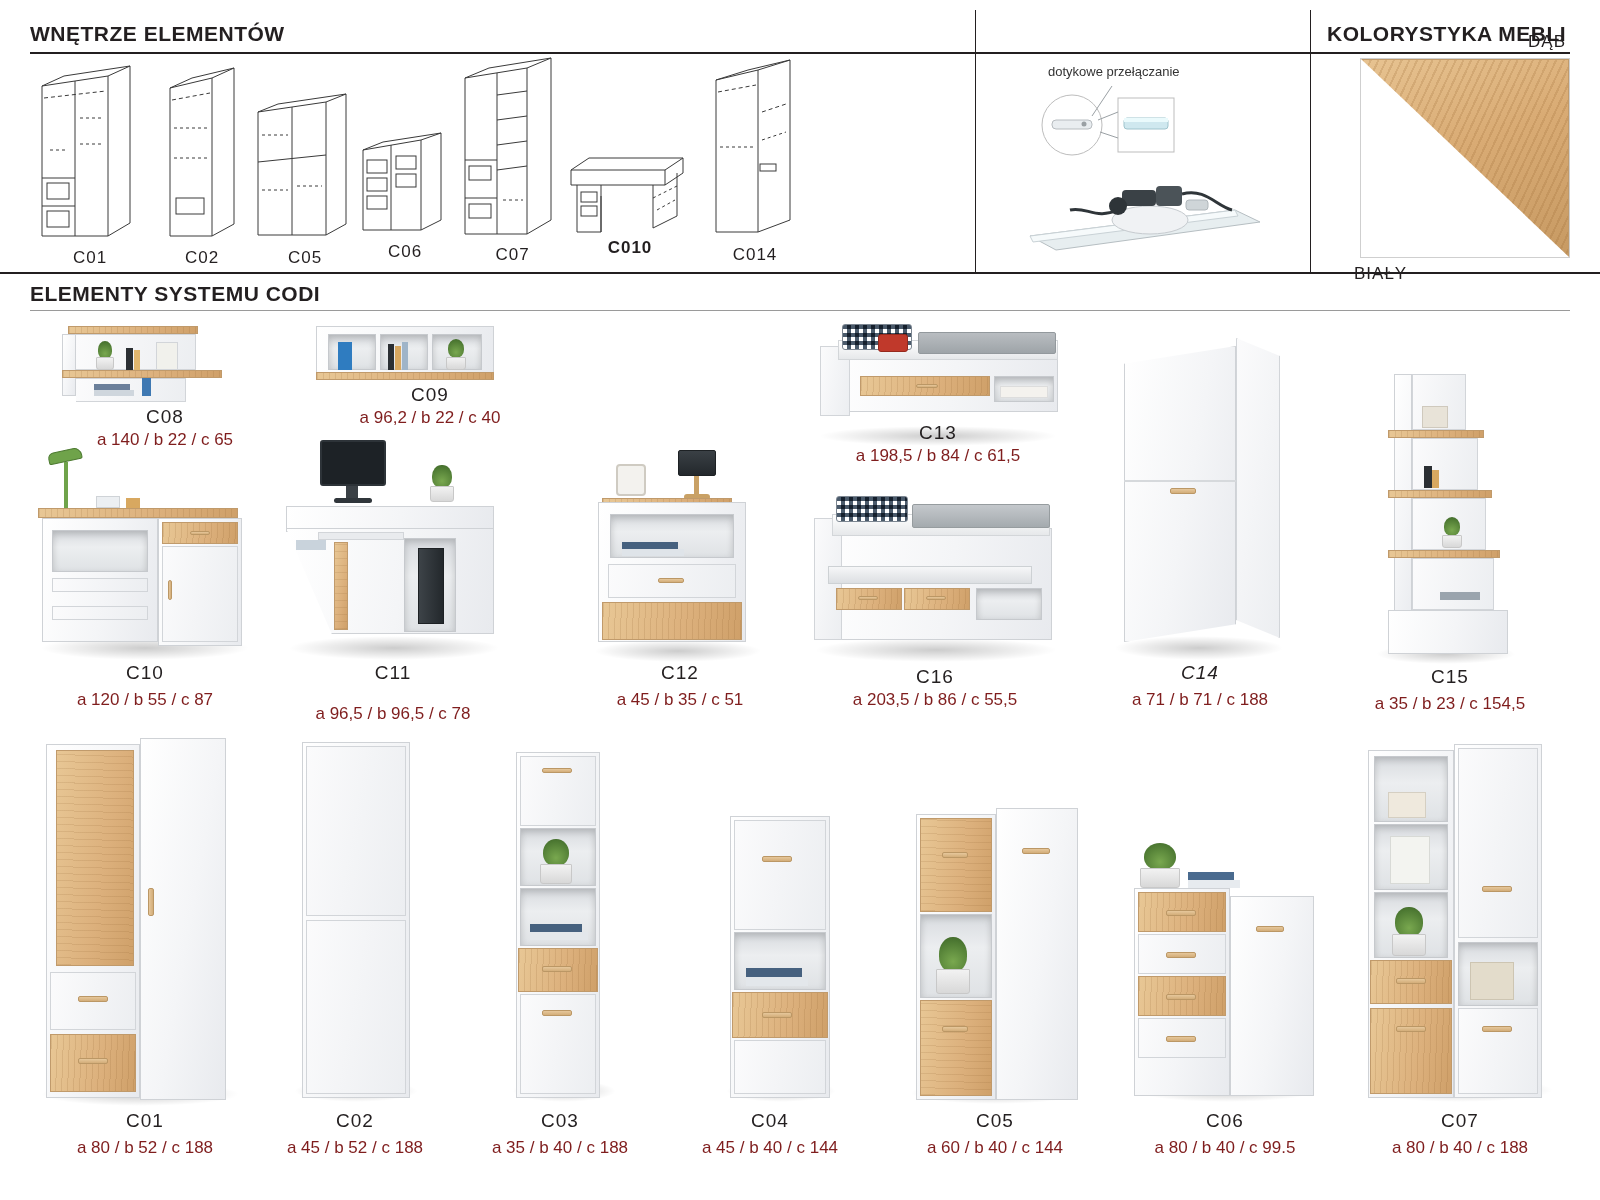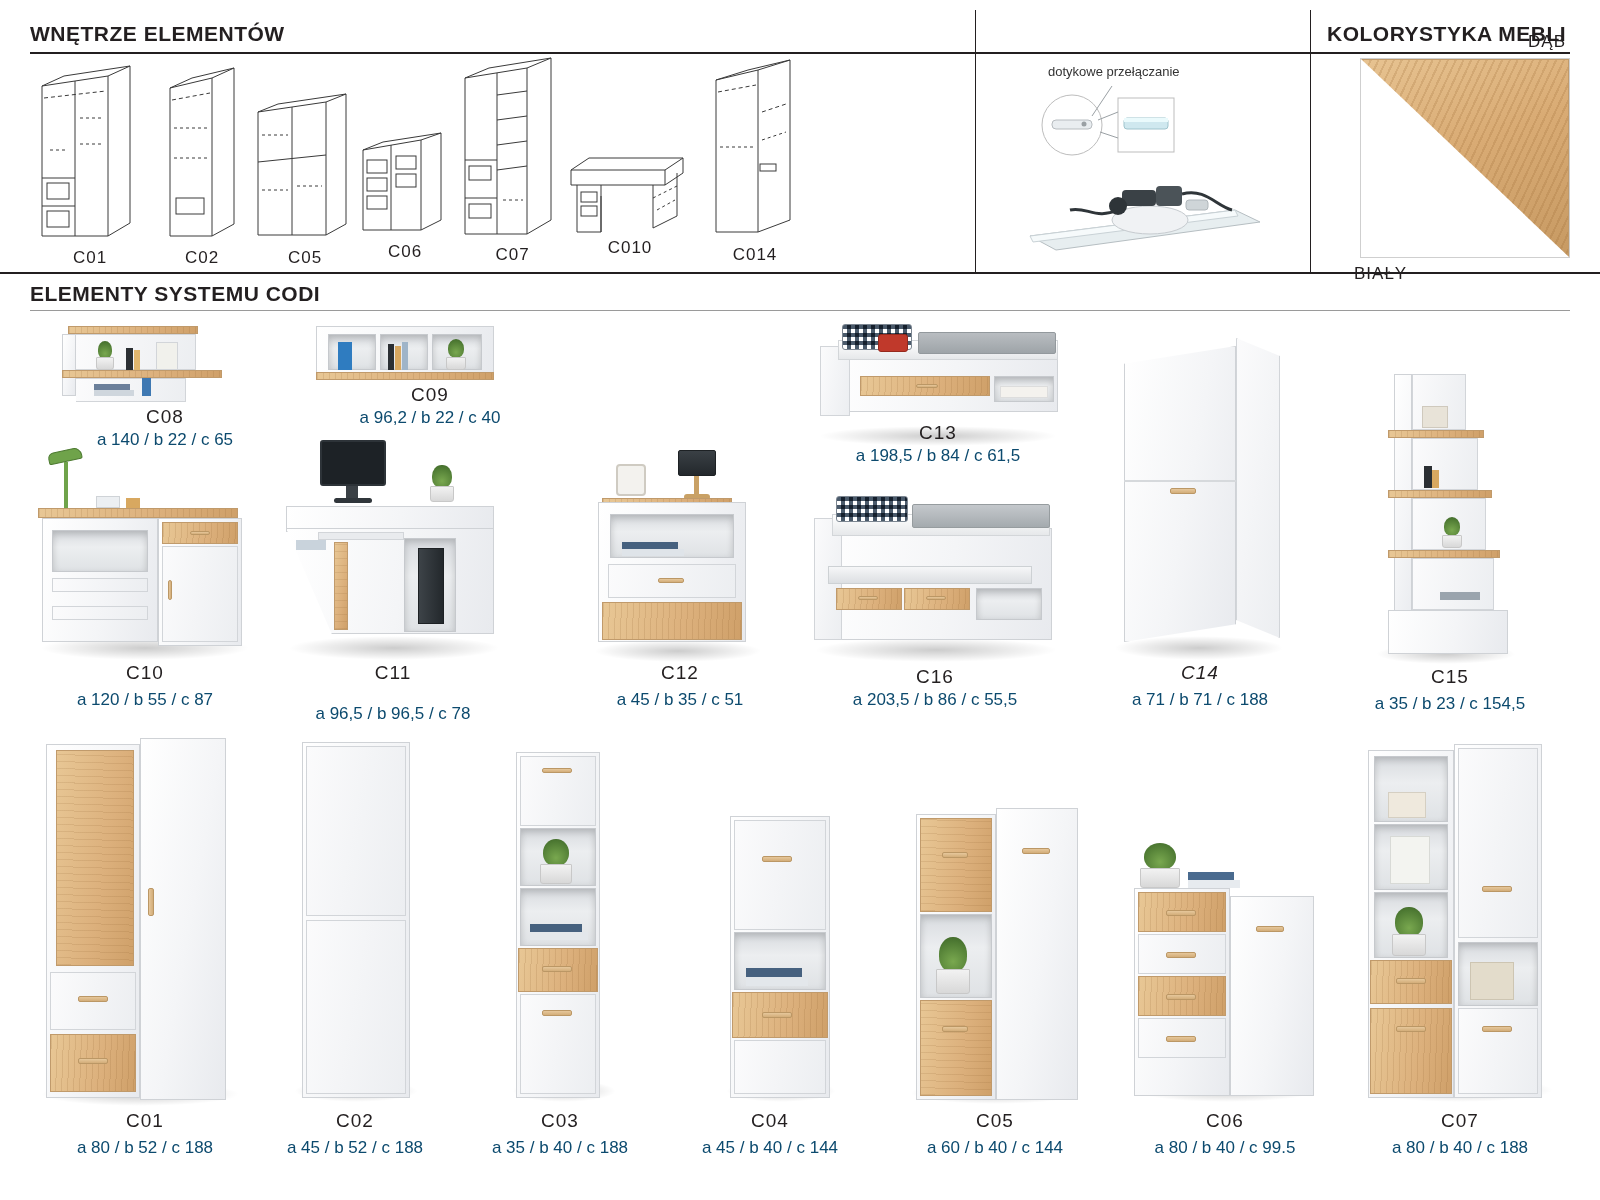--- a/index.html
+++ b/index.html
@@ -27,21 +27,21 @@
 
   .code-label {
     font-size:19px;
     letter-spacing:1px;
     text-align:center;
     color:#231f20;
   }
   .dims {
     font-size:17px;
     text-align:center;
-    color:#0c4a6e;
+    color:#7f1d1d;
     white-space:nowrap;
   }
 
   
   #top-header {
     position:absolute; left:0; top:0; width:1600px; height:60px;
   }
   #top-title { position:absolute; left:30px; top:22px; }
   #led-title { position:absolute; left:996px; top:22px; }
   #color-title { position:absolute; left:1327px; top:22px; }
@@ -264,21 +264,21 @@
       <path d="M36,45 L36,92 L12,92"></path>
       <path d="M36,56 L36,92"></path>
       <path d="M88,45 L88,88"></path>
       <path d="M112,33 L112,76 L88,88"></path>
       <path d="M88,58 L112,46" stroke-dasharray="3 3"></path>
       <path d="M92,70 L110,60" stroke-dasharray="3 3"></path>
       <rect x="16" y="52" width="16" height="10"></rect>
       <rect x="16" y="66" width="16" height="10"></rect>
     </g>
   </svg>
-  <div class="wire-cap" style="top:98px;">C010</div>
+  <div class="wire-cap" style="top:98px;font-weight:bold;">C010</div>
 </div>
 
 <div class="wire" style="left:700px; top:52px; width:110px; height:193px;">
   <svg width="110" height="193" viewBox="0 0 110 193">
     <g fill="none" stroke="#3a3a3a" stroke-width="1">
       <path d="M16,28 L16,180 L58,180 L58,18 L16,28 Z"></path>
       <path d="M58,18 L90,8 L90,168 L58,180"></path>
       <path d="M16,28 L48,18 L90,8"></path>
       <path d="M20,95 L54,95" stroke-dasharray="3 3"></path>
       <path d="M62,88 L86,80" stroke-dasharray="3 3"></path>

